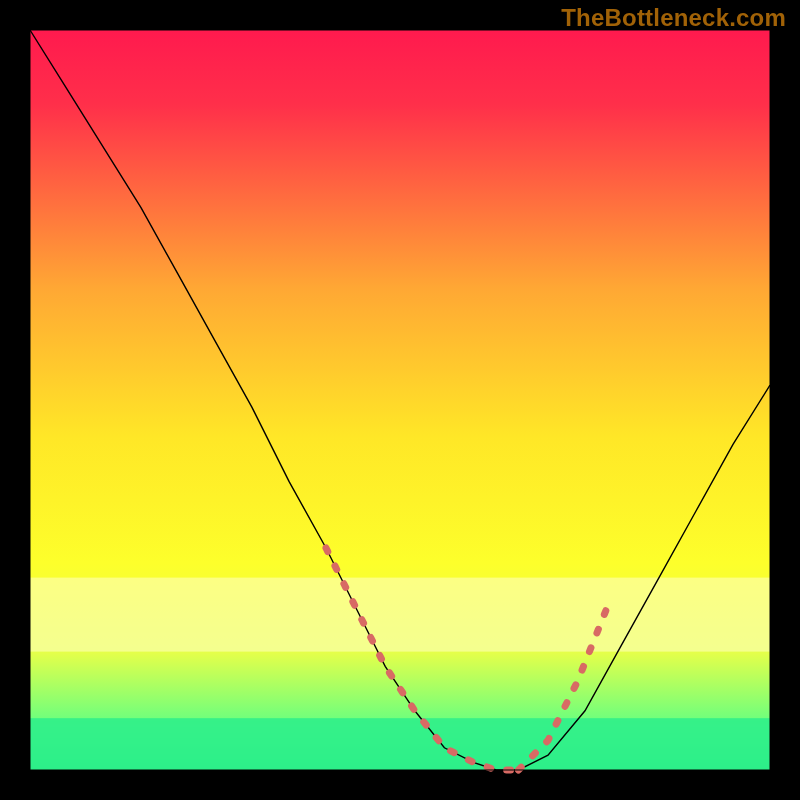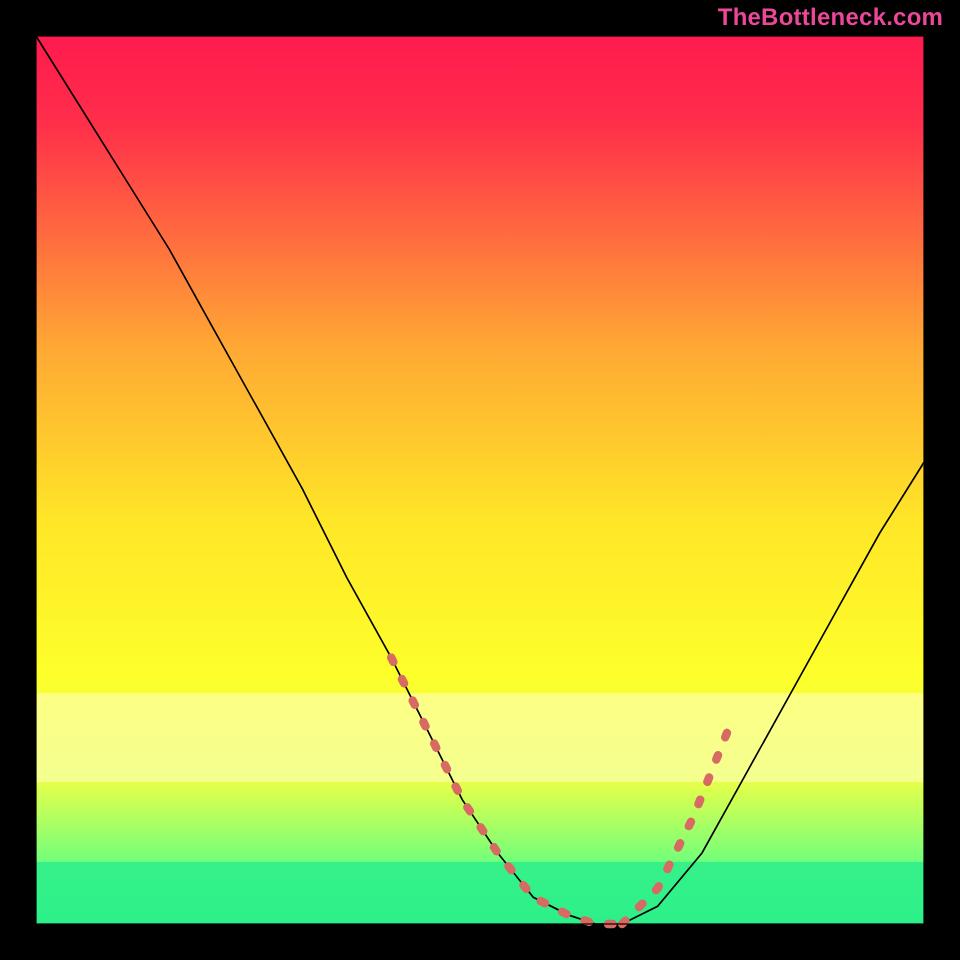--- a/index.html
+++ b/index.html
@@ -13,23 +13,23 @@
   }
   .wrapper {
     position: relative;
     width: 800px;
     height: 800px;
   }
   .watermark {
     position: absolute;
     top: 4px;
     right: 14px;
-    font-size: 20px;
+    font-size: 24px;
     font-weight: bold;
-    color: #ec4899;
+    color: #a16207;
     letter-spacing: 0.2px;
     z-index: 10;
   }
   svg.plot {
     position: absolute;
     top: 0;
     left: 0;
   }
 </style>
 </head>

